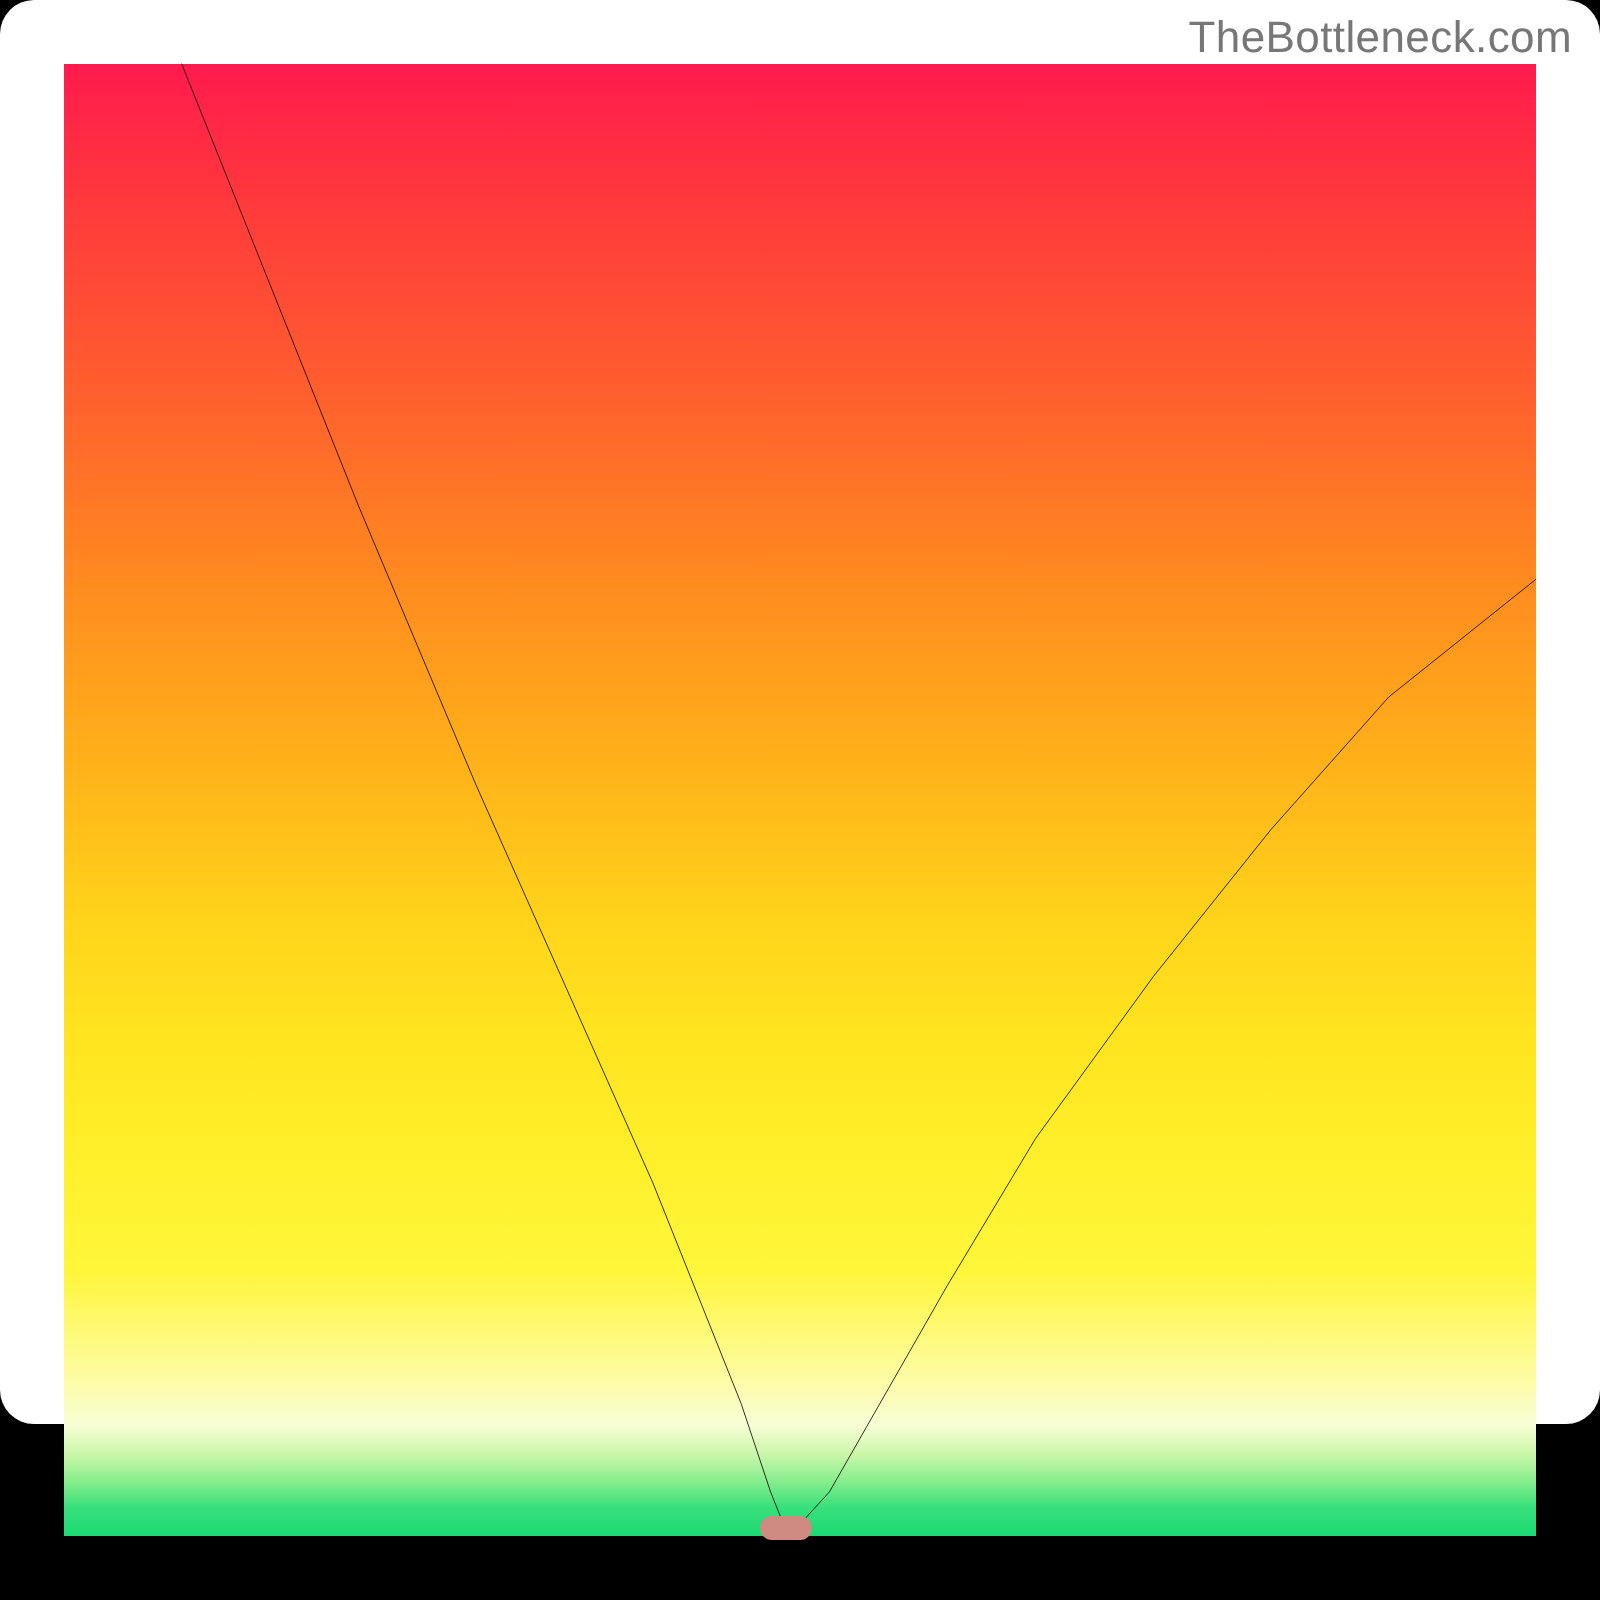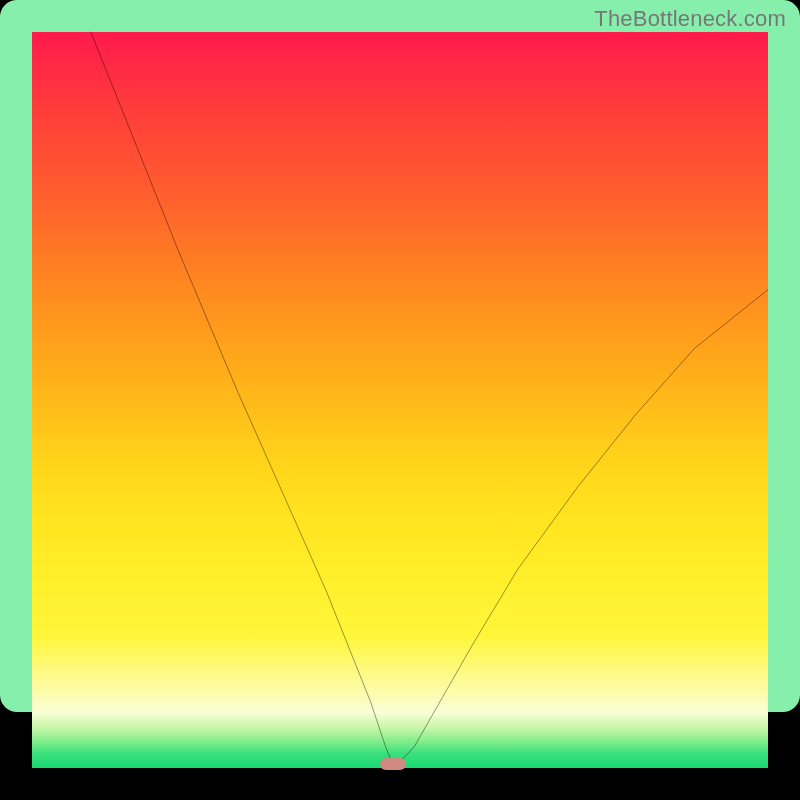--- a/index.html
+++ b/index.html
@@ -8,21 +8,21 @@
     width: 800px;
     height: 800px;
     overflow: hidden;
     background: #000;
     font-family: Arial, Helvetica, sans-serif;
   }
   .frame {
     position: relative;
     width: 800px;
     height: 712px;
-    background: #86efac;
+    background: #ffffff;
     border-radius: 17px;
   }
   .plot-area {
     position: absolute;
     left: 32px;
     top: 32px;
     width: 736px;
     height: 736px;
     background: linear-gradient(
       to bottom,

